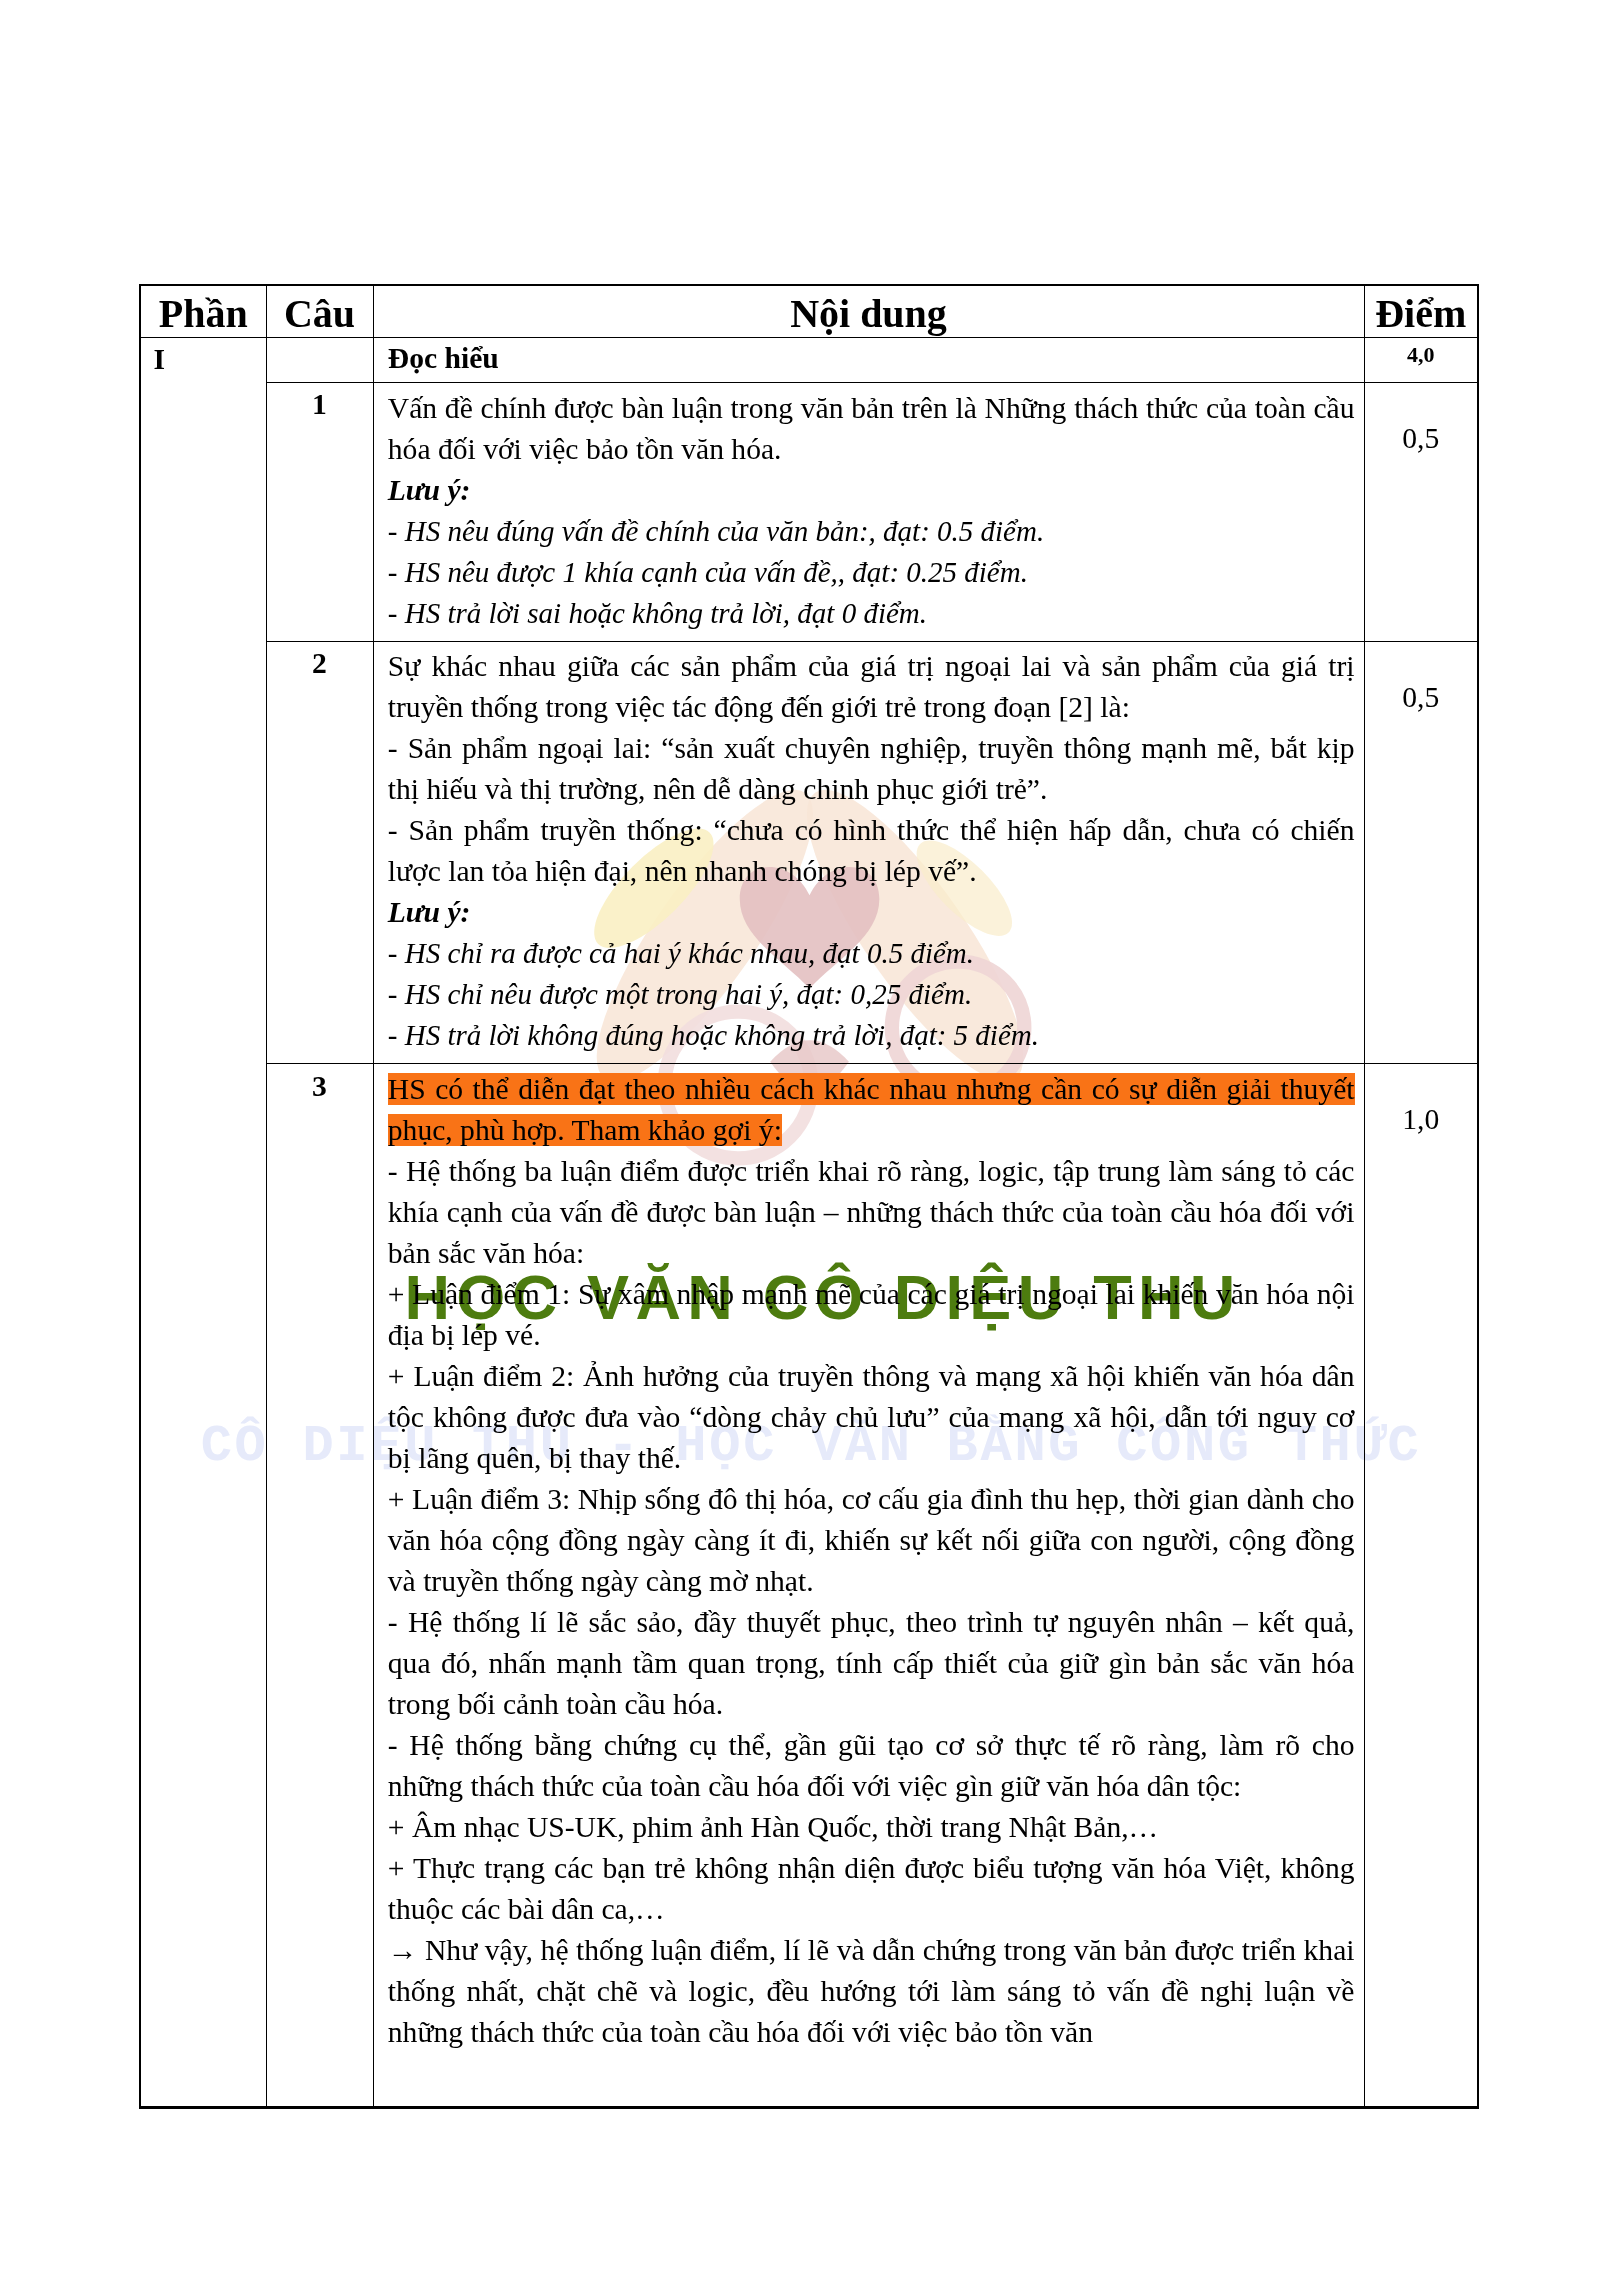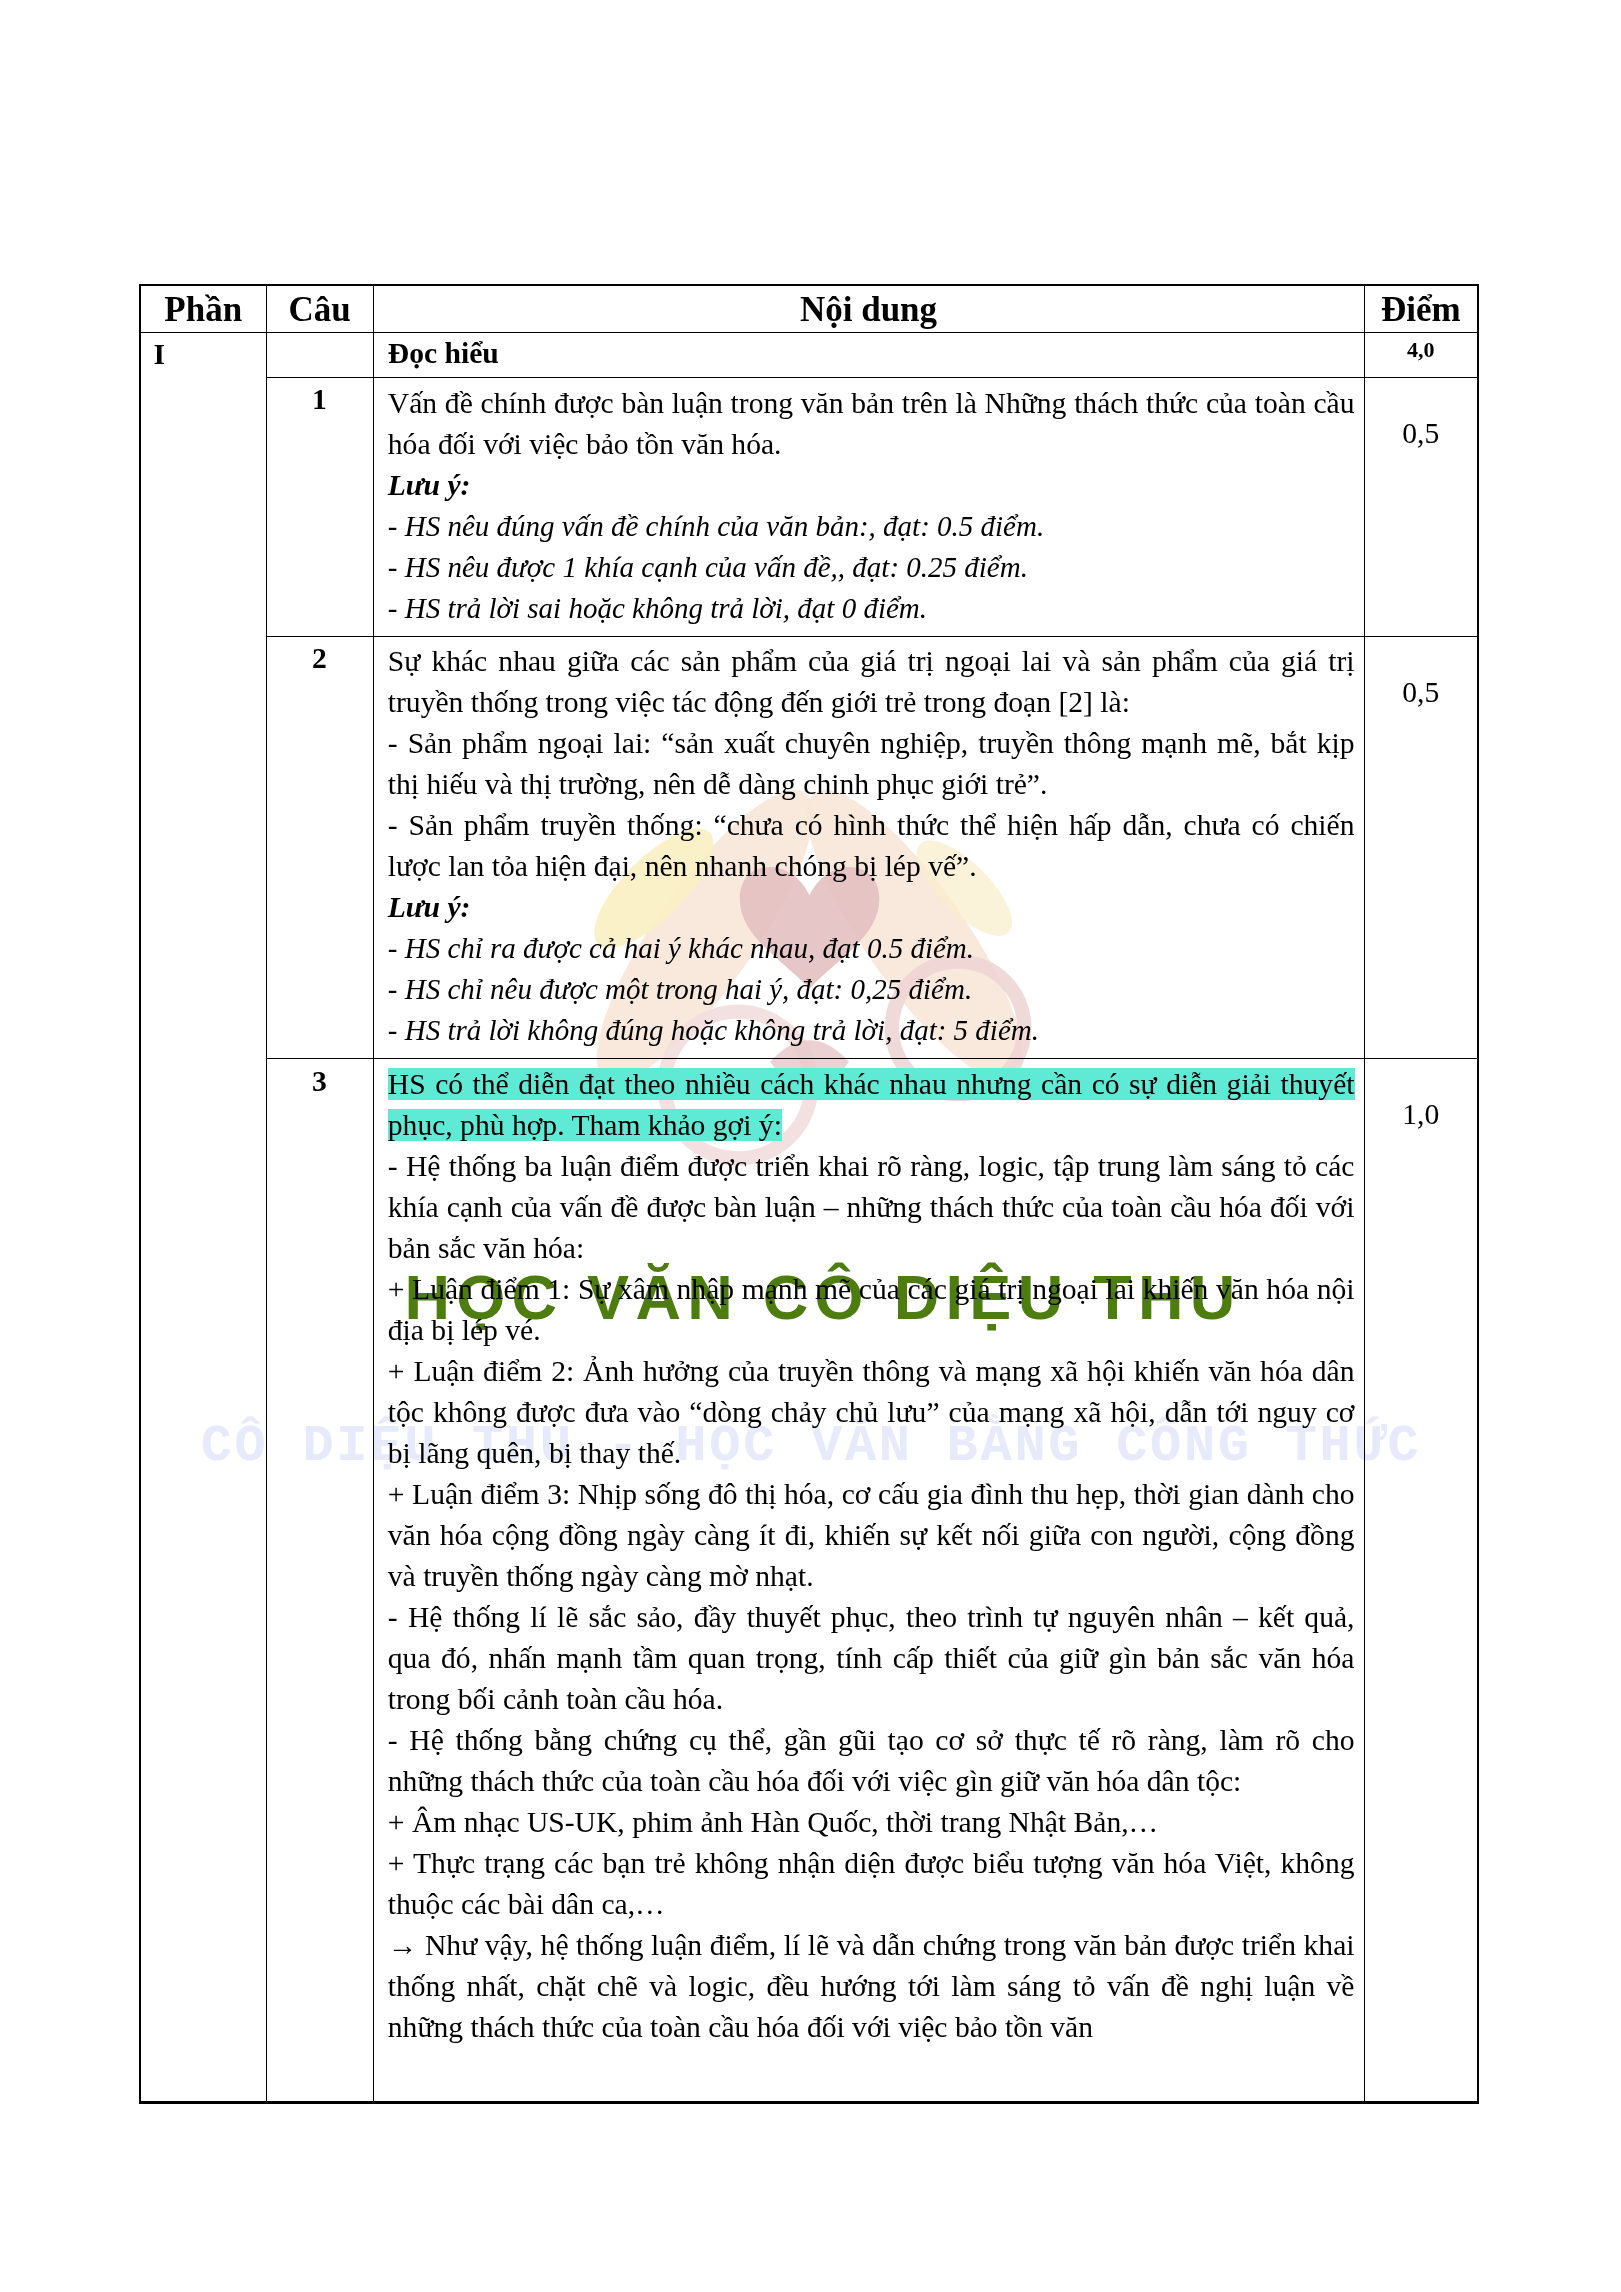--- a/index.html
+++ b/index.html
@@ -77,21 +77,21 @@
     background: transparent;
   }
   table.answer { border: 2.7px solid #000; border-bottom-width: 3.6px; }
   table.answer th, table.answer td {
     border: 1.8px solid #000;
     vertical-align: top;
     overflow: hidden;
   }
   .header-row th {
     height: 42px;
-    font-size: 35px;
+    font-size: 40px;
     font-weight: bold;
     text-align: center;
     padding: 3.6px 0 0 0;
   }
   .section-row td { border-bottom-width: 3.6px; }
   .q1-row td { border-bottom-width: 1.8px; }
   .q2-row td { border-bottom-width: 2.7px; }
 
   .part-cell {
     font-size: 29.6px;
@@ -126,21 +126,21 @@
     line-height: 41px;
     text-align: justify;
     padding: 4.5px 9px 7.2px 14.3px;
   }
   .content-cell p { margin: 0; }
   .note-label { font-weight: bold; font-style: italic; }
   .note-line { font-style: italic; font-size: 29px; }
   .q1-content { height: 235px; }
   .q2-content { height: 399px; }
   .q3-content { height: 1030px; }
-  .hl { background: #5eead4; }
+  .hl { background: #f97316; }
 </style>
 </head>
 <body>
 
 <div class="page">
 
   <svg class="wm-logo" viewBox="0 0 585 475" aria-hidden="true">
     <ellipse cx="175" cy="165" rx="195" ry="56" transform="rotate(-55 175 165)" fill="#f8e5d6" opacity="0.85"></ellipse>
     <ellipse cx="410" cy="165" rx="195" ry="56" transform="rotate(55 410 165)" fill="#f8e5d6" opacity="0.85"></ellipse>
     <ellipse cx="118" cy="112" rx="88" ry="34" transform="rotate(-45 118 112)" fill="#faf0c3" opacity="0.9"></ellipse>

